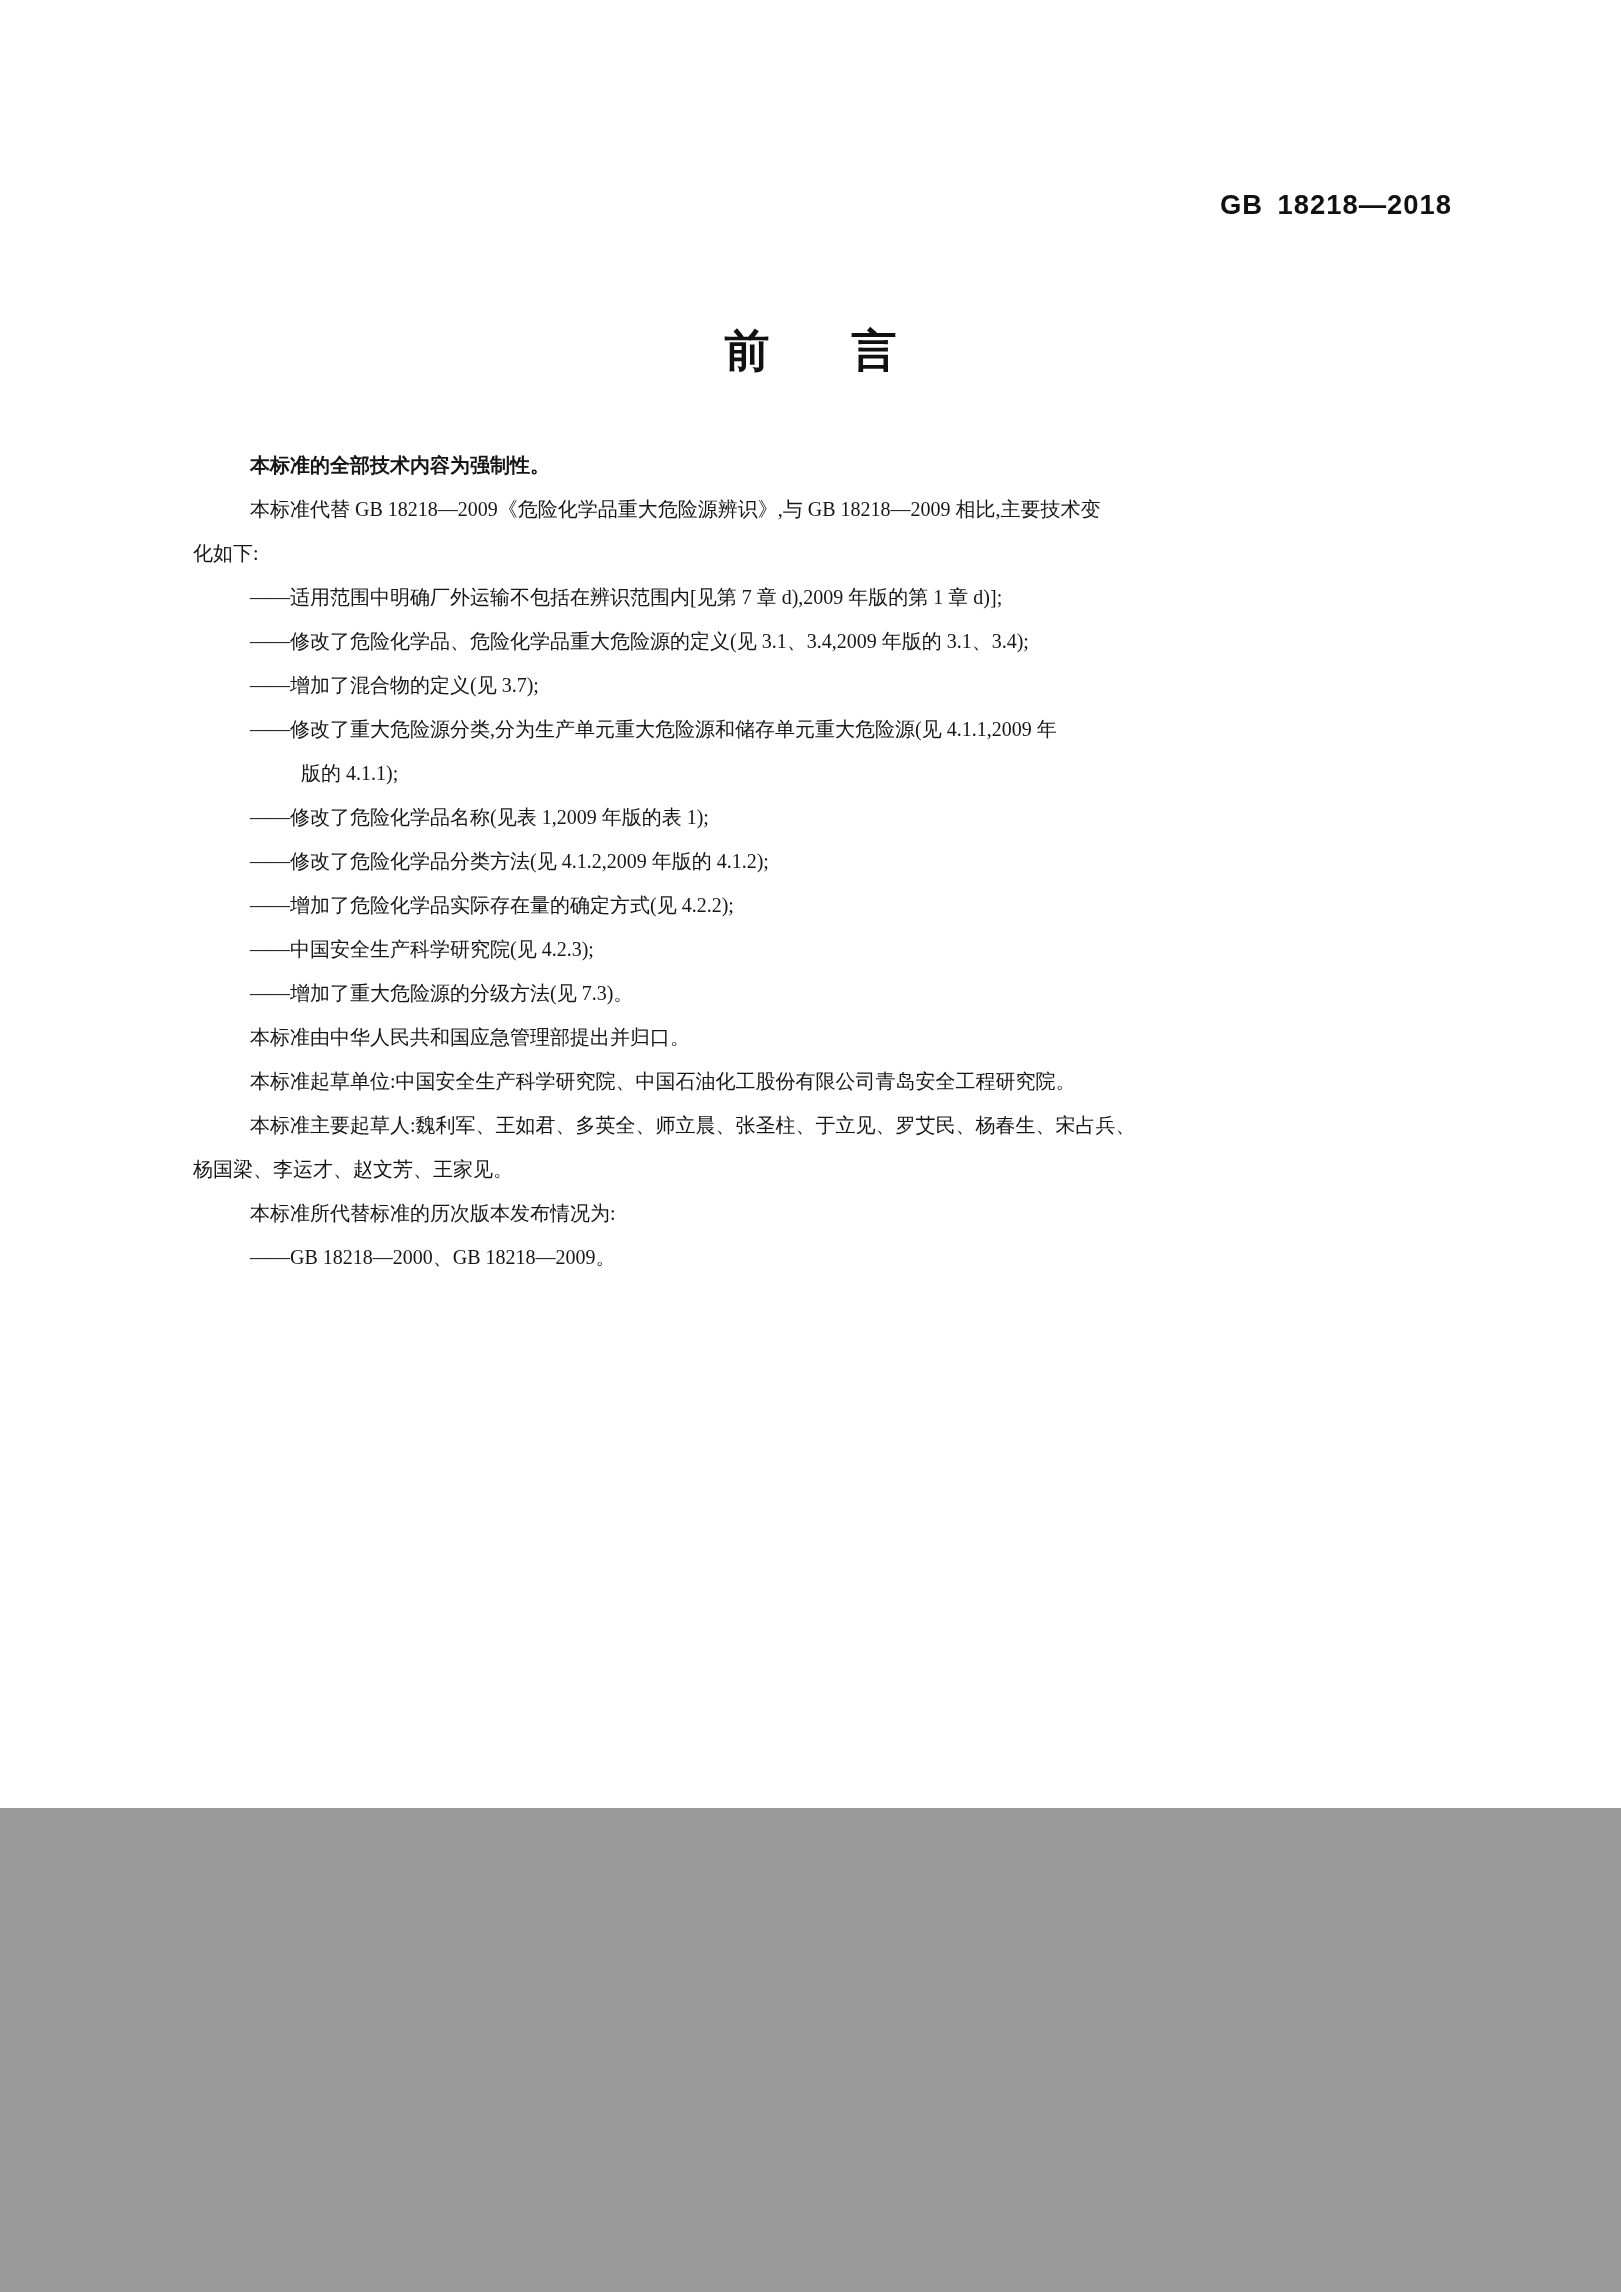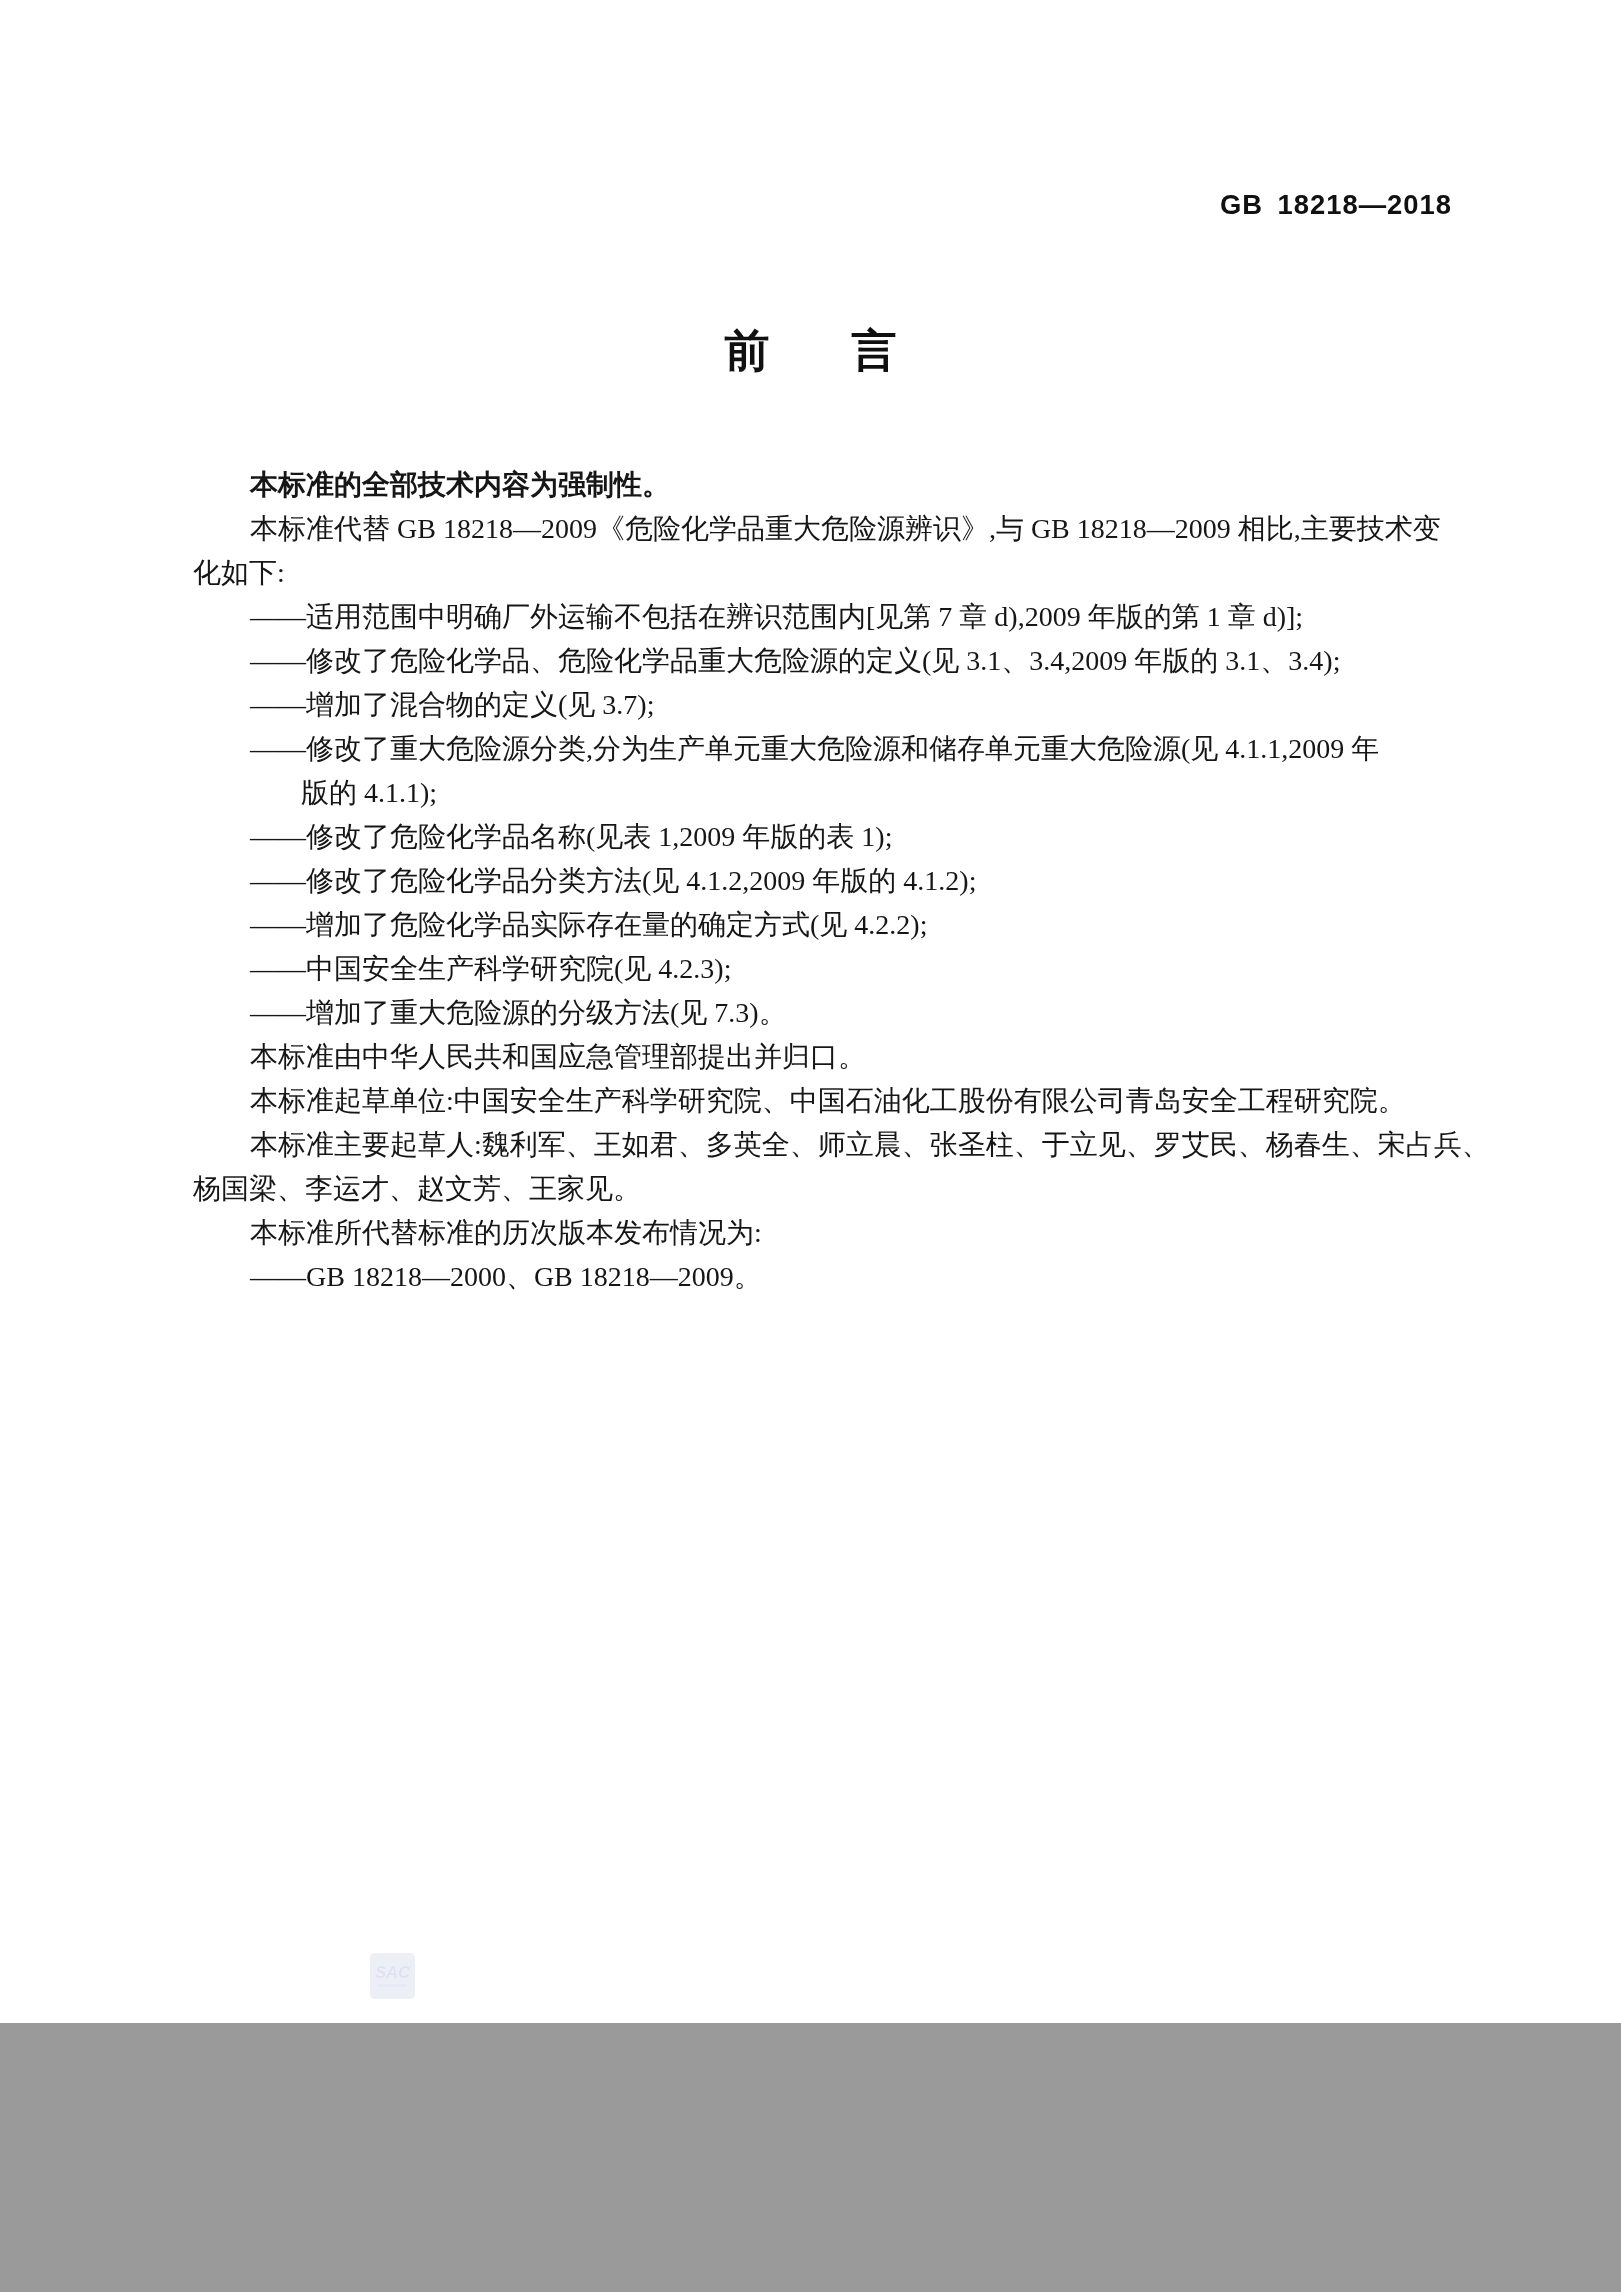--- a/index.html
+++ b/index.html
@@ -3,21 +3,21 @@
 <meta charset="utf-8">
 <style>
   html, body {
     margin: 0;
     padding: 0;
     background: #9a9a9a;
   }
   .page {
     position: relative;
     width: 1621px;
-    height: 2023px;
+    height: 1808px;
     margin: 0 auto;
     background: #ffffff;
     font-family: "Liberation Serif", serif;
     color: #161616;
     overflow: hidden;
   }
   .std-code {
     position: absolute;
     top: 189px;
     right: 169px;
@@ -38,24 +38,24 @@
     justify-content: center;
     gap: 82px;
     font-family: "Liberation Sans", sans-serif;
     font-weight: bold;
     font-size: 45px;
     line-height: 1.1;
     color: #101010;
   }
   .body-block {
     position: absolute;
-    top: 463px;
+    top: 443px;
     left: 193px;
     width: 1264px;
-    font-size: 28px;
+    font-size: 20px;
     line-height: 44px;
   }
   .line {
     white-space: nowrap;
     height: 44px;
   }
   .indent { padding-left: 57px; }
   .flush  { padding-left: 0; }
   .hang   { padding-left: 108px; }
   .bold-line {

